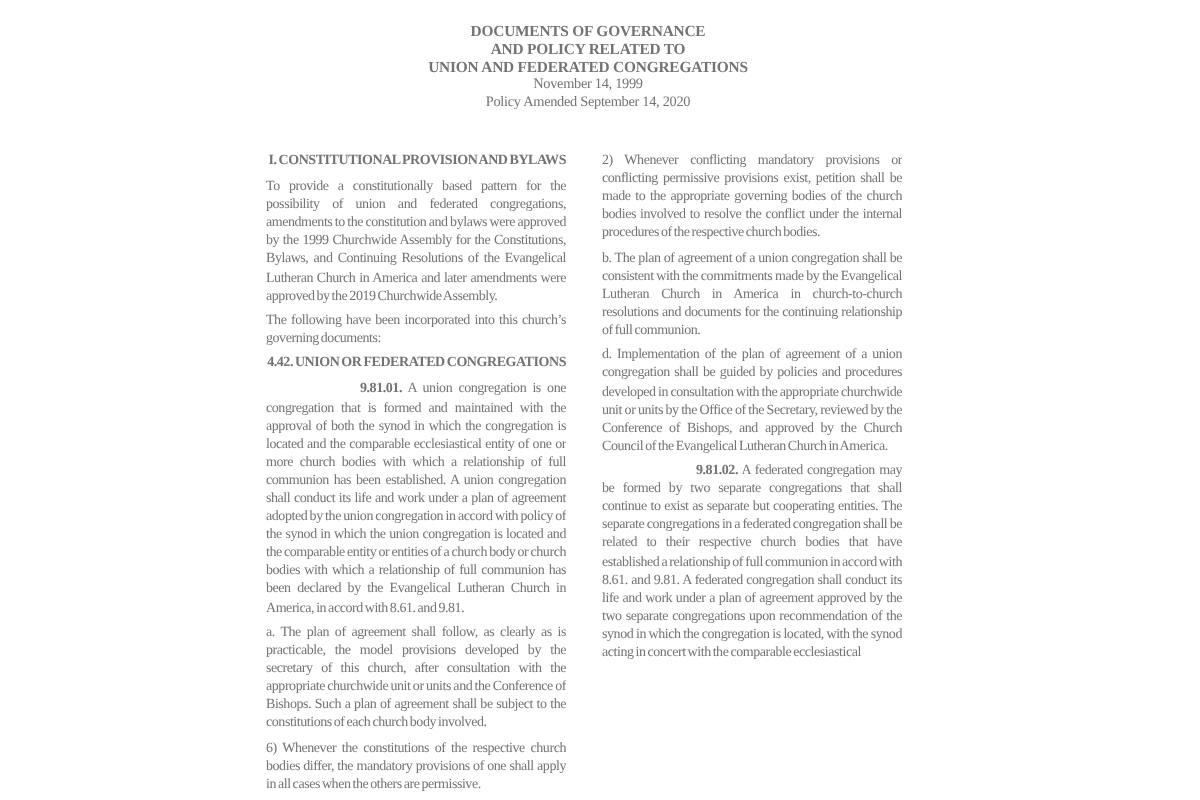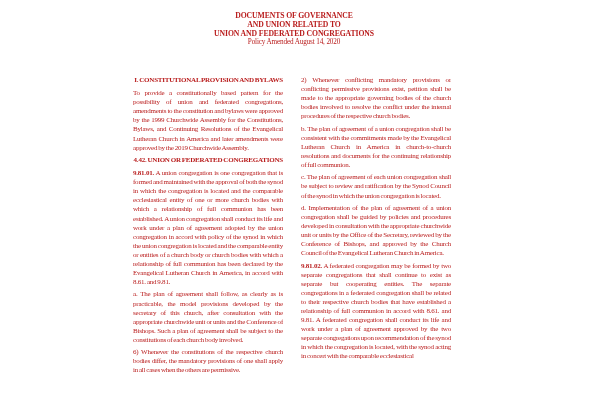--- a/index.html
+++ b/index.html
@@ -7,21 +7,21 @@
     padding: 0;
     background: #ffffff;
   }
   .page {
     position: relative;
     width: 600px;
     height: 400px;
     background: #ffffff;
     overflow: hidden;
     font-family: "Liberation Serif", serif;
-    color: #b91c1c;
+    color: #737373;
   }
   .doc-header {
     position: absolute;
     left: 133px;
     top: 11px;
     width: 322px;
     text-align: center;
   }
   .title-line {
     font-weight: bold;
@@ -57,44 +57,46 @@
   .col p {
     margin: 0 0 3.2px 0;
   }
   .col p.heading {
     font-weight: bold;
     text-align: right;
     margin-bottom: 4px;
   }
   .lead {
     font-weight: bold;
+    margin-left: 47px;
   }
 </style>
 </head>
 <body>
 
 <div class="page">
 
   <div class="doc-header">
     <div class="title-line">DOCUMENTS OF GOVERNANCE</div>
-    <div class="title-line">AND UNION RELATED TO</div>
+    <div class="title-line">AND POLICY RELATED TO</div>
     <div class="title-line">UNION AND FEDERATED CONGREGATIONS</div>
-    <div class="plainline">Policy Amended August 14, 2020</div>
+    <div class="plainline">November 14, 1999</div>
+    <div class="plainline">Policy Amended September 14, 2020</div>
   </div>
 
   <div class="col col-left">
     <p class="heading">I. CONSTITUTIONAL PROVISION AND BYLAWS</p>
     <p>To provide a constitutionally based pattern for the possibility of union and federated congregations, amendments to the constitution and bylaws were approved by the 1999 Churchwide Assembly for the Constitutions, Bylaws, and Continuing Resolutions of the Evangelical Lutheran Church in America and later amendments were approved by the 2019 Churchwide Assembly.</p>
+    <p>The following have been incorporated into this church’s governing documents:</p>
     <p class="heading">4.42. UNION OR FEDERATED CONGREGATIONS</p>
     <p><span class="lead">9.81.01.</span> <span>A union congregation is one congregation that is formed and maintained with the approval of both the synod in which the congregation is located and the comparable ecclesiastical entity of one or more church bodies with which a relationship of full communion has been established.  A union congregation shall conduct its life and work under a plan of agreement adopted by the union congregation in accord with policy of the synod in which the union congregation is located and the comparable entity or entities of a church body or church bodies with which a relationship of full communion has been declared by the Evangelical Lutheran Church in America, in accord with 8.61. and 9.81.</span></p>
     <p>a. The plan of agreement shall follow, as clearly as is practicable, the model provisions developed by the secretary of this church, after consultation with the appropriate churchwide unit or units and the Conference of Bishops. Such a plan of agreement shall be subject to the constitutions of each church body involved.</p>
     <p>6) Whenever the constitutions of the respective church bodies differ, the mandatory provisions of one shall apply in all cases when the others are permissive.</p>
   </div>
 
   <div class="col col-right">
     <p>2) Whenever conflicting mandatory provisions or conflicting permissive provisions exist, petition shall be made to the appropriate governing bodies of the church bodies involved to resolve the conflict under the internal procedures of the respective church bodies.</p>
     <p>b.  The plan of agreement of a union congregation shall be consistent with the commitments made by the Evangelical Lutheran Church in America in church-to-church resolutions and documents for the continuing relationship of full communion.</p>
-    <p>c.  The plan of agreement of each union congregation shall be subject to review and ratification by the Synod Council of the synod in which the union congregation is located.</p>
     <p>d.  Implementation of the plan of agreement of a union congregation shall be guided by policies and procedures developed in consultation with the appropriate churchwide unit or units by the Office of the Secretary, reviewed by the Conference of Bishops, and approved by the Church Council of the Evangelical Lutheran Church in America.</p>
     <p><span class="lead">9.81.02.</span> <span>A federated congregation may be formed by two separate congregations that shall continue to exist as separate but cooperating entities. The separate congregations in a federated congregation shall be related to their respective church bodies that have established a relationship of full communion in accord with 8.61. and 9.81.  A federated congregation shall conduct its life and work under a plan of agreement approved by the two separate congregations upon recommendation of the synod in which the congregation is located, with the synod acting in concert with the comparable ecclesiastical</span></p>
   </div>
 
 </div>
 
 </body></html>

